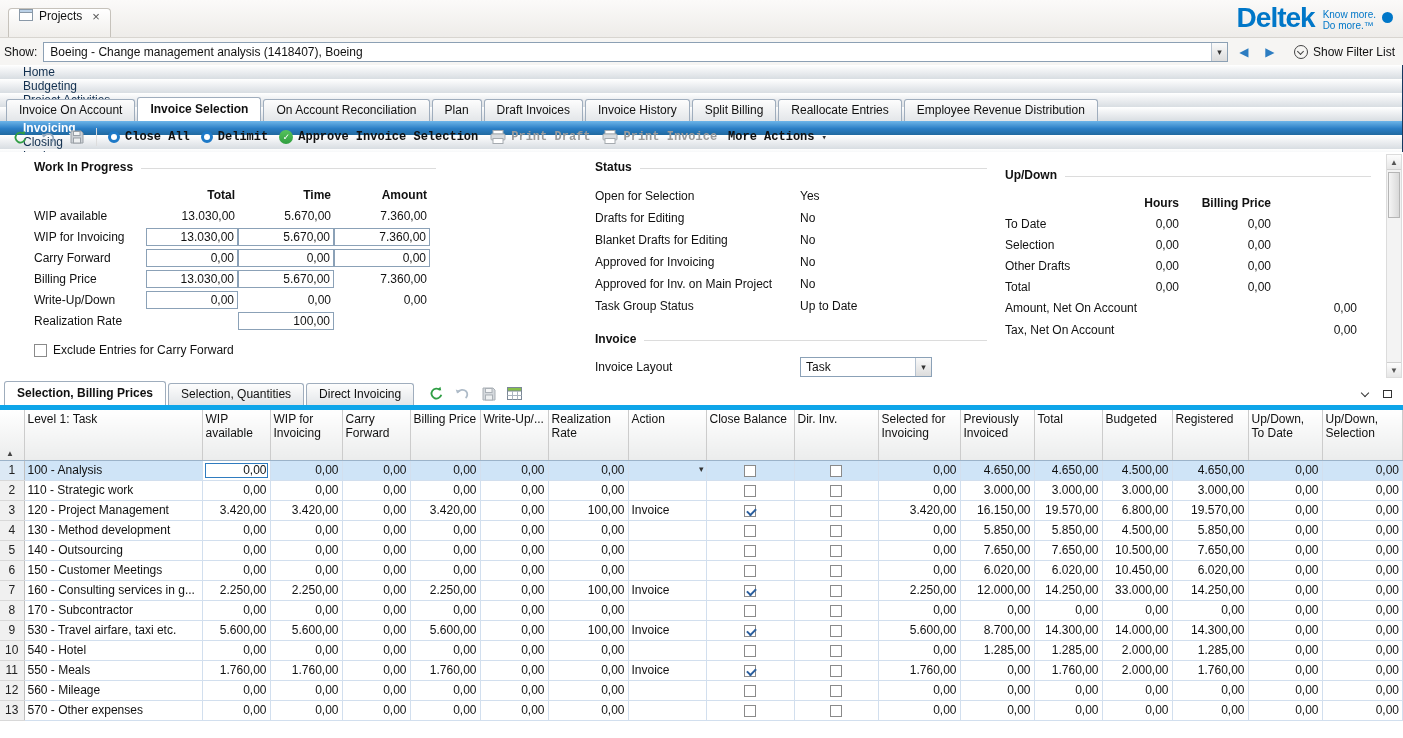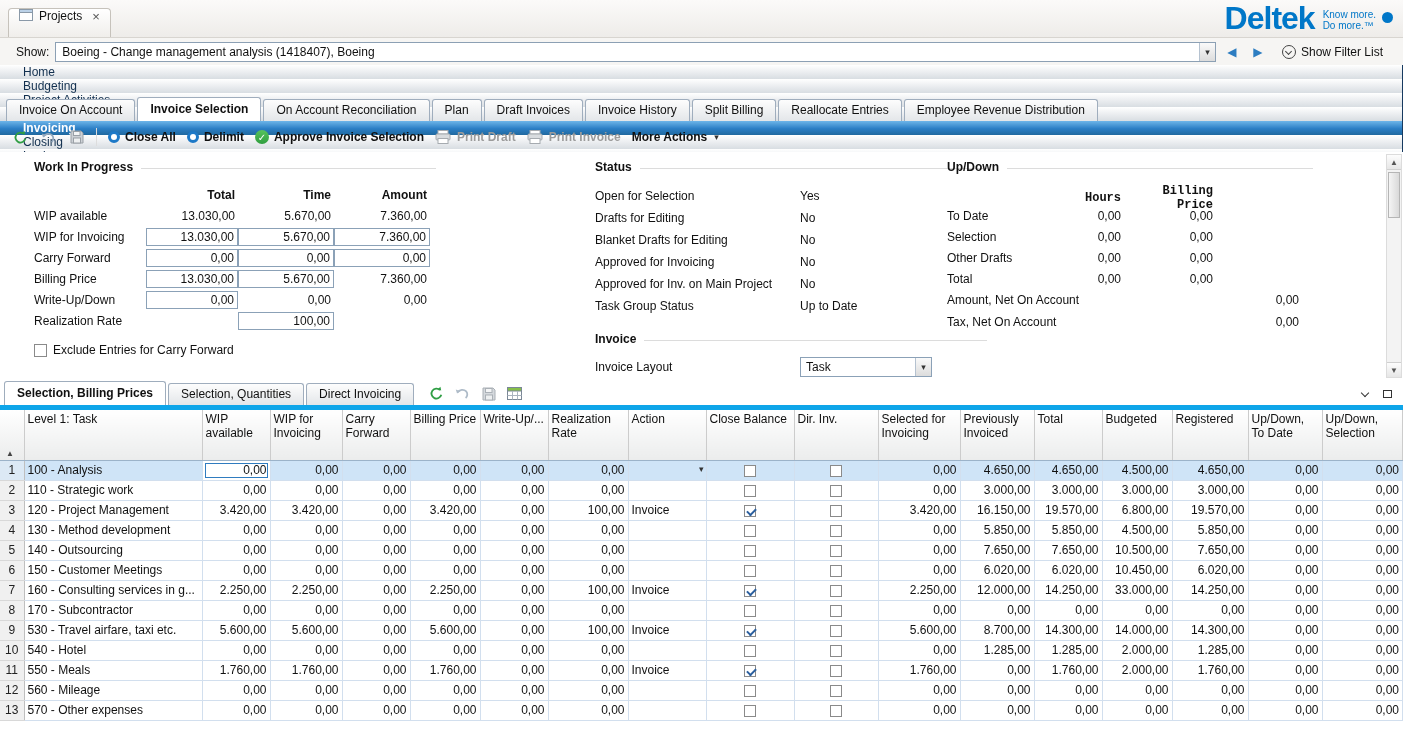--- a/index.html
+++ b/index.html
@@ -10,26 +10,26 @@
     font-size:12px; color:#111; background:#fff;
   }
   #app { position:relative; width:1403px; height:738px; background:#fff; }
 
   
   .titlebar { height:38px; background:linear-gradient(#fbfaf9,#eeece9); border-bottom:1px solid #d8d5d0; display:flex; align-items:flex-end; position:relative; }
   .doc-tab { margin-left:8px; height:29px; display:flex; gap:6px; padding:0 10px;
     background:linear-gradient(#ffffff,#f0eeeb); border:1px solid #c6c2bb; border-bottom:none; border-radius:4px 4px 0 0; }
   .doc-tab .closex { color:#555; font-size:13px; margin-left:4px; cursor:pointer; }
   .logo { position:absolute; right:10px; top:3px; display:flex; align-items:flex-start; }
-  .brand { font-size:32px; font-weight:bold; color:#0077c8; letter-spacing:-1px; line-height:30px; }
+  .brand { font-size:28px; font-weight:bold; color:#0077c8; letter-spacing:-1px; line-height:30px; }
   .tagline { font-size:10px; color:#0077c8; line-height:11px; margin:6px 0 0 8px; }
   .logo-dot { width:11px; height:11px; border-radius:50%; background:#0077c8; margin:9px 0 0 6px; }
 
   
-  .showbar { height:27px; background:#f6f5f3; display:flex; align-items:center; padding:0 16px; gap:6px; }
+  .showbar { height:27px; background:#f6f5f3; display:flex; align-items:center; padding:0 4px; gap:6px; }
   .combo { flex:1; height:20px; border:1px solid #8ca0b4; background:#fff; display:flex; align-items:center; justify-content:space-between; padding-left:6px; overflow:hidden; white-space:nowrap; }
   .combo-arrow { width:16px; height:18px; display:flex; align-items:center; justify-content:center;
     background:linear-gradient(#fafafa,#dcdcdc); border-left:1px solid #b5c2d0; color:#333; font-size:9px; }
   .navbtn { width:20px; height:20px; display:flex; align-items:center; justify-content:center; color:#2d7dc1; font-size:12px; cursor:pointer; }
   .filter-link { display:flex; align-items:center; gap:5px; margin:0 4px 0 8px; white-space:nowrap; cursor:pointer; }
   .circle-chev { width:14px; height:14px; border-radius:50%; border:1px solid #444; position:relative; }
   .circle-chev i { position:absolute; left:3.5px; top:3px; width:5px; height:5px; border-right:1.5px solid #444; border-bottom:1.5px solid #444; transform:rotate(45deg); }
 
   
   .maintabs { height:31px; background:#173a60; display:flex;flex-direction:column; }
@@ -37,21 +37,21 @@
     background:linear-gradient(#ffffff,#d8dde2); border-right:1px solid #173a60; cursor:pointer; }
   .maintab.active { background:linear-gradient(#6db5e9,#2b7ec5 55%,#20699f); color:#fff; font-weight:bold; }
 
   
   .subtabs { height:27px; background:#f4f4f3; display:flex; align-items:flex-end; padding-left:6px; border-bottom:2px solid #4a7aa8; }
   .subtab { height:22px; line-height:21px; padding:0 12px; margin-right:2px; color:#111;
     background:linear-gradient(#fdfdfd,#e3e6e9); border:1px solid #9fadbd; border-bottom:none; border-radius:3px 3px 0 0; cursor:pointer; white-space:nowrap; }
   .subtab.active { background:#fff; font-weight:bold; height:24px; line-height:23px; }
 
   
-  .toolbar { height:29px; display:flex; align-items:center; gap:11px; padding:14px 12px; background:#fff; border-bottom:1px solid #e3e3e3; }
+  .toolbar { height:29px; display:flex; align-items:center; gap:11px; padding:14px 12px; background:#fff; border-bottom:1px solid #e3e3e3;font-family:Liberation Mono, monospace; }
   .tb-icon { width:17px; height:17px; display:flex; align-items:center; justify-content:center; cursor:pointer; }
   .tb-sep { width:1px; height:18px; background:#ddd; }
   .tb-btn { display:flex; align-items:center; gap:5px; font-weight:bold; color:#111; cursor:pointer; white-space:nowrap; }
   .tb-btn.disabled { color:#9b9b9b; cursor:default; }
   .donut { width:12px; height:12px; border-radius:50%; border:3px solid #1d79c7; background:#fff; }
   .gcheck { width:14px; height:14px; border-radius:50%; background:linear-gradient(#57c35d,#2f9e3f); color:#fff; font-size:10px; font-weight:bold; display:flex; align-items:center; justify-content:center; }
   .dd-caret { font-size:9px; color:#333; margin-left:2px; }
 
   
   .panels { height:232px; position:relative; background:#fff; }
@@ -68,24 +68,24 @@
   .cb.checked::after { content:""; position:absolute; left:2px; top:2.5px; width:7px; height:4px; border-left:2px solid #2b5f9e; border-bottom:2px solid #2b5f9e; transform:rotate(-45deg); }
 
   .status-panel { left:595px; width:392px; }
   .st-rows { margin-top:9px; }
   .st-row { display:grid; grid-template-columns:205px 1fr; height:22px; align-items:center; }
   .inv-title { margin-top:13px; }
   .inv-row { display:grid; grid-template-columns:205px 1fr; margin-top:9px; align-items:center; }
   .dropdown { width:132px; height:20px; border:1px solid #8ba1b7; background:#fff; display:flex; align-items:center; justify-content:space-between; padding-left:5px; cursor:pointer; }
   .dropdown .combo-arrow { height:18px; }
 
-  .ud-panel { left:947px; width:366px; }
+  .ud-panel { left:1005px; width:366px;margin-top:8px; }
   .ud-grid { width:268px; }
   .ud-row { display:grid; grid-template-columns:1fr 88px 92px; height:21px; align-items:center; }
-  .ud-row.head { font-weight:bold; margin-top:8px;font-family:Liberation Mono, monospace; }
+  .ud-row.head { font-weight:bold; margin-top:8px; }
   .ud-row span.num,.ud-row.head span.h { text-align:right; padding-right:2px; }
   .oar-title { margin-top:13px; }
   .oar-row { display:grid; grid-template-columns:1fr 76px; height:22px; align-items:center; width:352px; }
   .oar-row .num { text-align:right; }
 
   
   .vscroll { position:absolute; top:2px; right:1px; width:16px; height:224px; background:#f3f3f3; border:1px solid #dcdcdc; }
   .vs-btn { height:15px; display:flex; align-items:center; justify-content:center; font-size:8px; color:#555;
     background:linear-gradient(#fdfdfd,#e6e6e6); border-bottom:1px solid #d0d0d0; cursor:pointer; }
   .vs-btn.bottom { position:absolute; bottom:0; left:0; right:0; border-top:1px solid #d0d0d0; border-bottom:none; }

